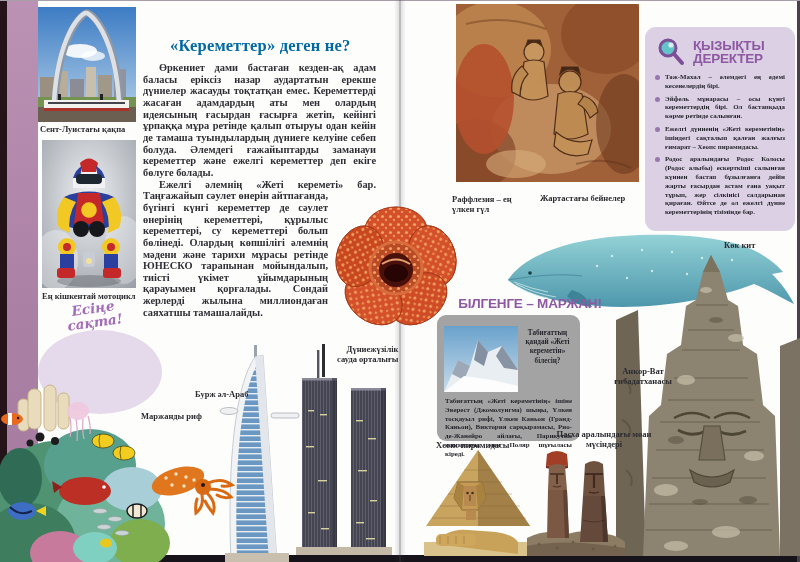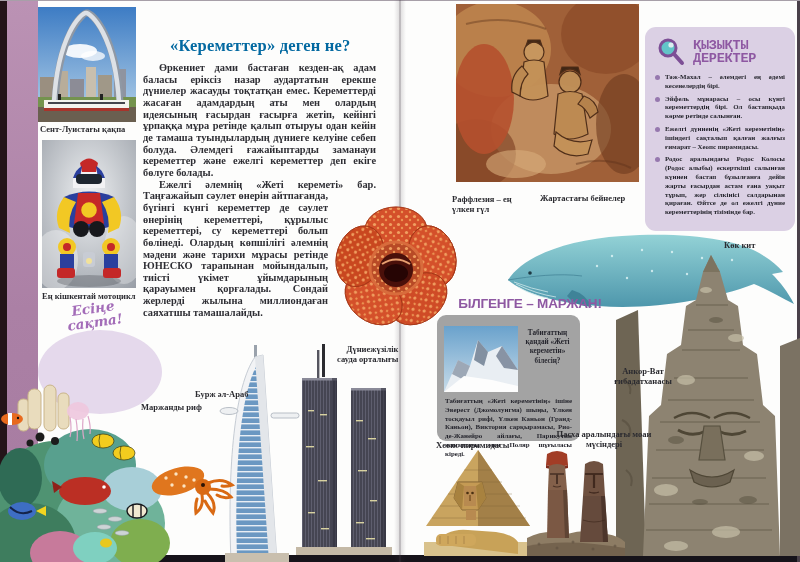--- a/index.html
+++ b/index.html
@@ -195,21 +195,21 @@
           <circle cx="172" cy="102" r="1.7"></circle>
             <circle cx="184" cy="103" r="1.7"></circle>
             <circle cx="194" cy="97" r="1.7"></circle>
         </g>
         <circle cx="203" cy="104" r="8" fill="#d96a14"></circle>
         <circle cx="203" cy="102" r="2" fill="#2a1406"></circle>
         <path d="M208,100 q14,-6 24,2 q-6,2 -10,1 M209,106 q16,0 22,8 q-8,2 -14,-2 M207,110 q10,10 6,20 q-5,-6 -8,-12 M202,112 q2,12 -6,18 q-1,-8 1,-14" stroke="#d96a14" stroke-width="3" fill="none" stroke-linecap="round"></path>
       </g>
     </svg>
   </div>
-  <div class="cap" style="left:95px;top:402px;padding-left:46px;">Маржанды риф</div>
+  <div class="cap" style="left:95px;top:411px;padding-left:46px;">Маржанды риф</div>
 
   <div class="abs" style="left:219px;top:345px;width:82px;height:217px;z-index:4;">
     <svg width="82" height="217" viewBox="0 0 82 217">
       <defs>
           <pattern id="p1" width="6" height="6" patternUnits="userSpaceOnUse">
         <rect width="6" height="6" fill="#6b98c2"></rect>
             <rect width="6" height="1.4" fill="#e8eef4"></rect>
           </pattern>
         </defs>
       <rect x="35" y="0" width="3" height="16" fill="#9aa2ac"></rect>
@@ -360,21 +360,21 @@
   </div>
   <div class="cap" style="left:724px;top:240px;">Көк кит</div>
 
   <div class="abs facts">
     <div class="facts-head">
       <svg width="32" height="32" viewBox="0 0 32 32">
         <circle cx="13" cy="12" r="8" fill="#62c4c8" stroke="#7d4f96" stroke-width="3"></circle>
         <circle cx="16" cy="9" r="2.6" fill="#ddeef0"></circle>
         <line x1="19" y1="18" x2="27" y2="27" stroke="#7d4f96" stroke-width="4" stroke-linecap="round"></line>
       </svg>
-      <div class="hdr" style="width:88px;font-family:Liberation Mono, monospace;">ҚЫЗЫҚТЫ ДЕРЕКТЕР</div>
+      <div class="hdr" style="width:88px;">ҚЫЗЫҚТЫ ДЕРЕКТЕР</div>
     </div>
     <ul>
       <li><span>Тәж-Махал – әлемдегі ең әдемі кесенелердің бірі.</span></li>
       <li><span>Эйфель мұнарасы – осы күнгі кереметтердің бірі. Ол бастапқыда көрме ретінде салынған.</span></li>
       <li><span>Ежелгі дүниенің «Жеті кереметінің» ішіндегі сақталып қалған жалғыз ғимарат – Хеопс пирамидасы.</span></li>
       <li><span>Родос аралындағы Родос Колосы (Родос алыбы) ескерткіші салынған күннен бастап бұзылғанға дейін жарты ғасырдан астам ғана уақыт тұрып, жер сілкінісі салдарынан қираған. Өйтсе де ол ежелгі дүние кереметтерінің тізімінде бар.</span></li>
     </ul>
   </div>
 
   <div class="abs quiz-title hdr">БІЛГЕНГЕ – МАРЖАН!</div>

